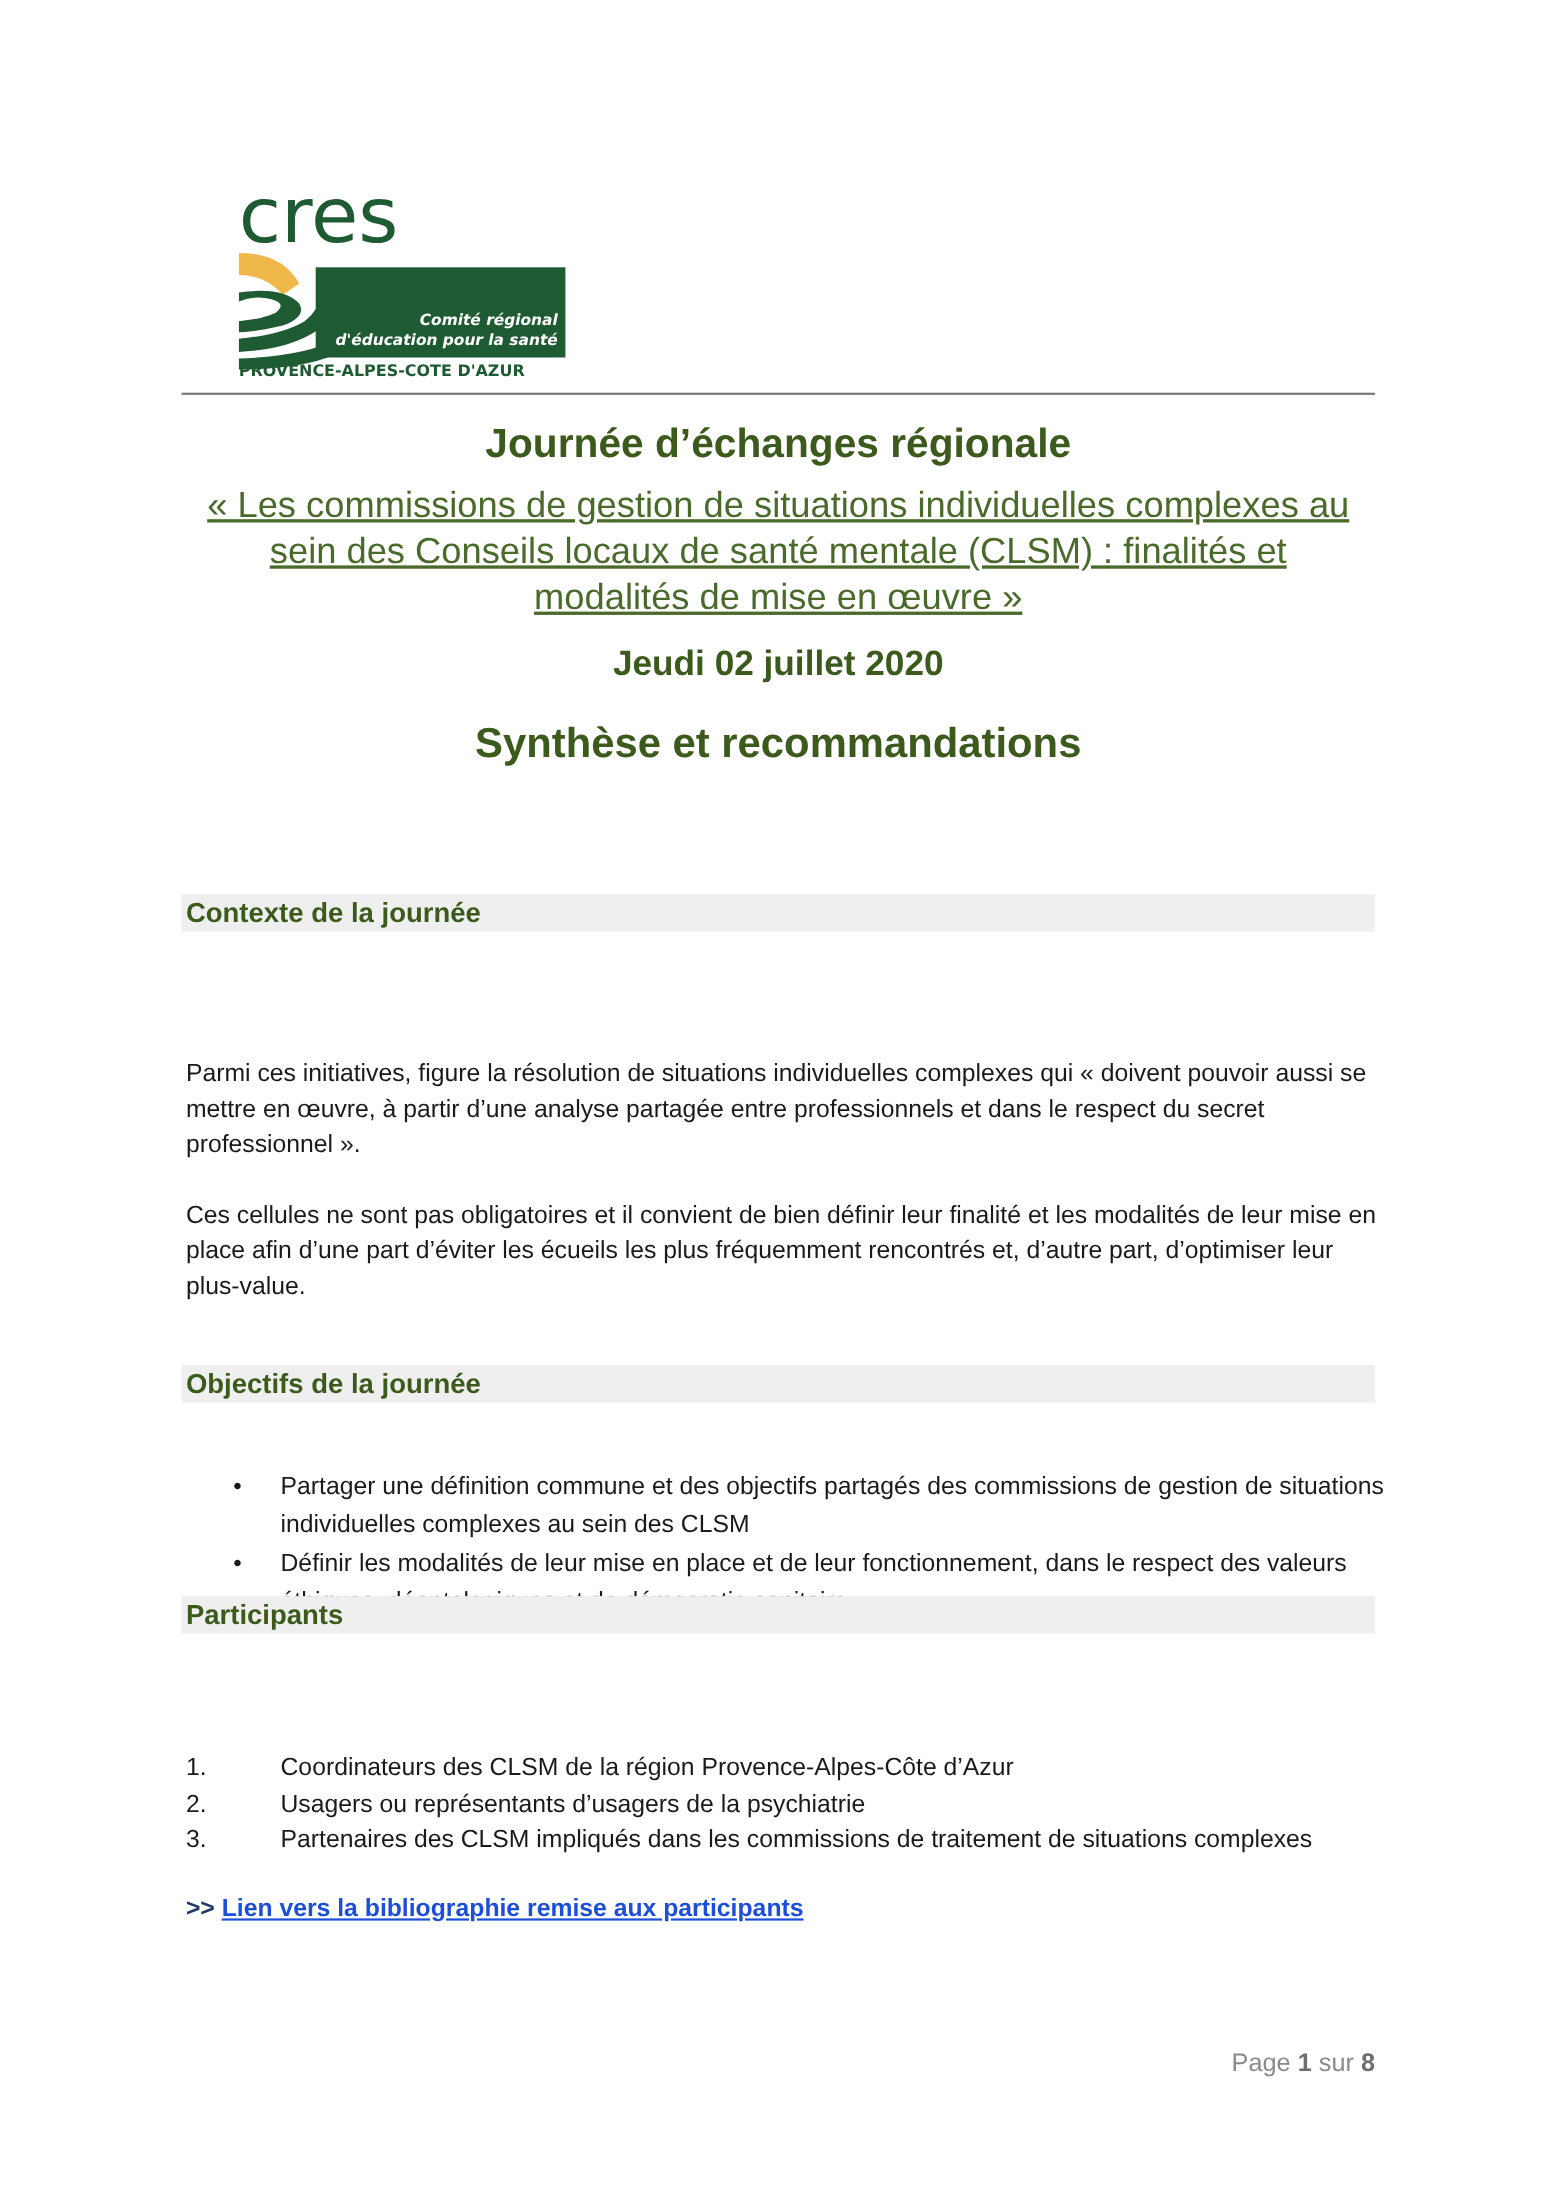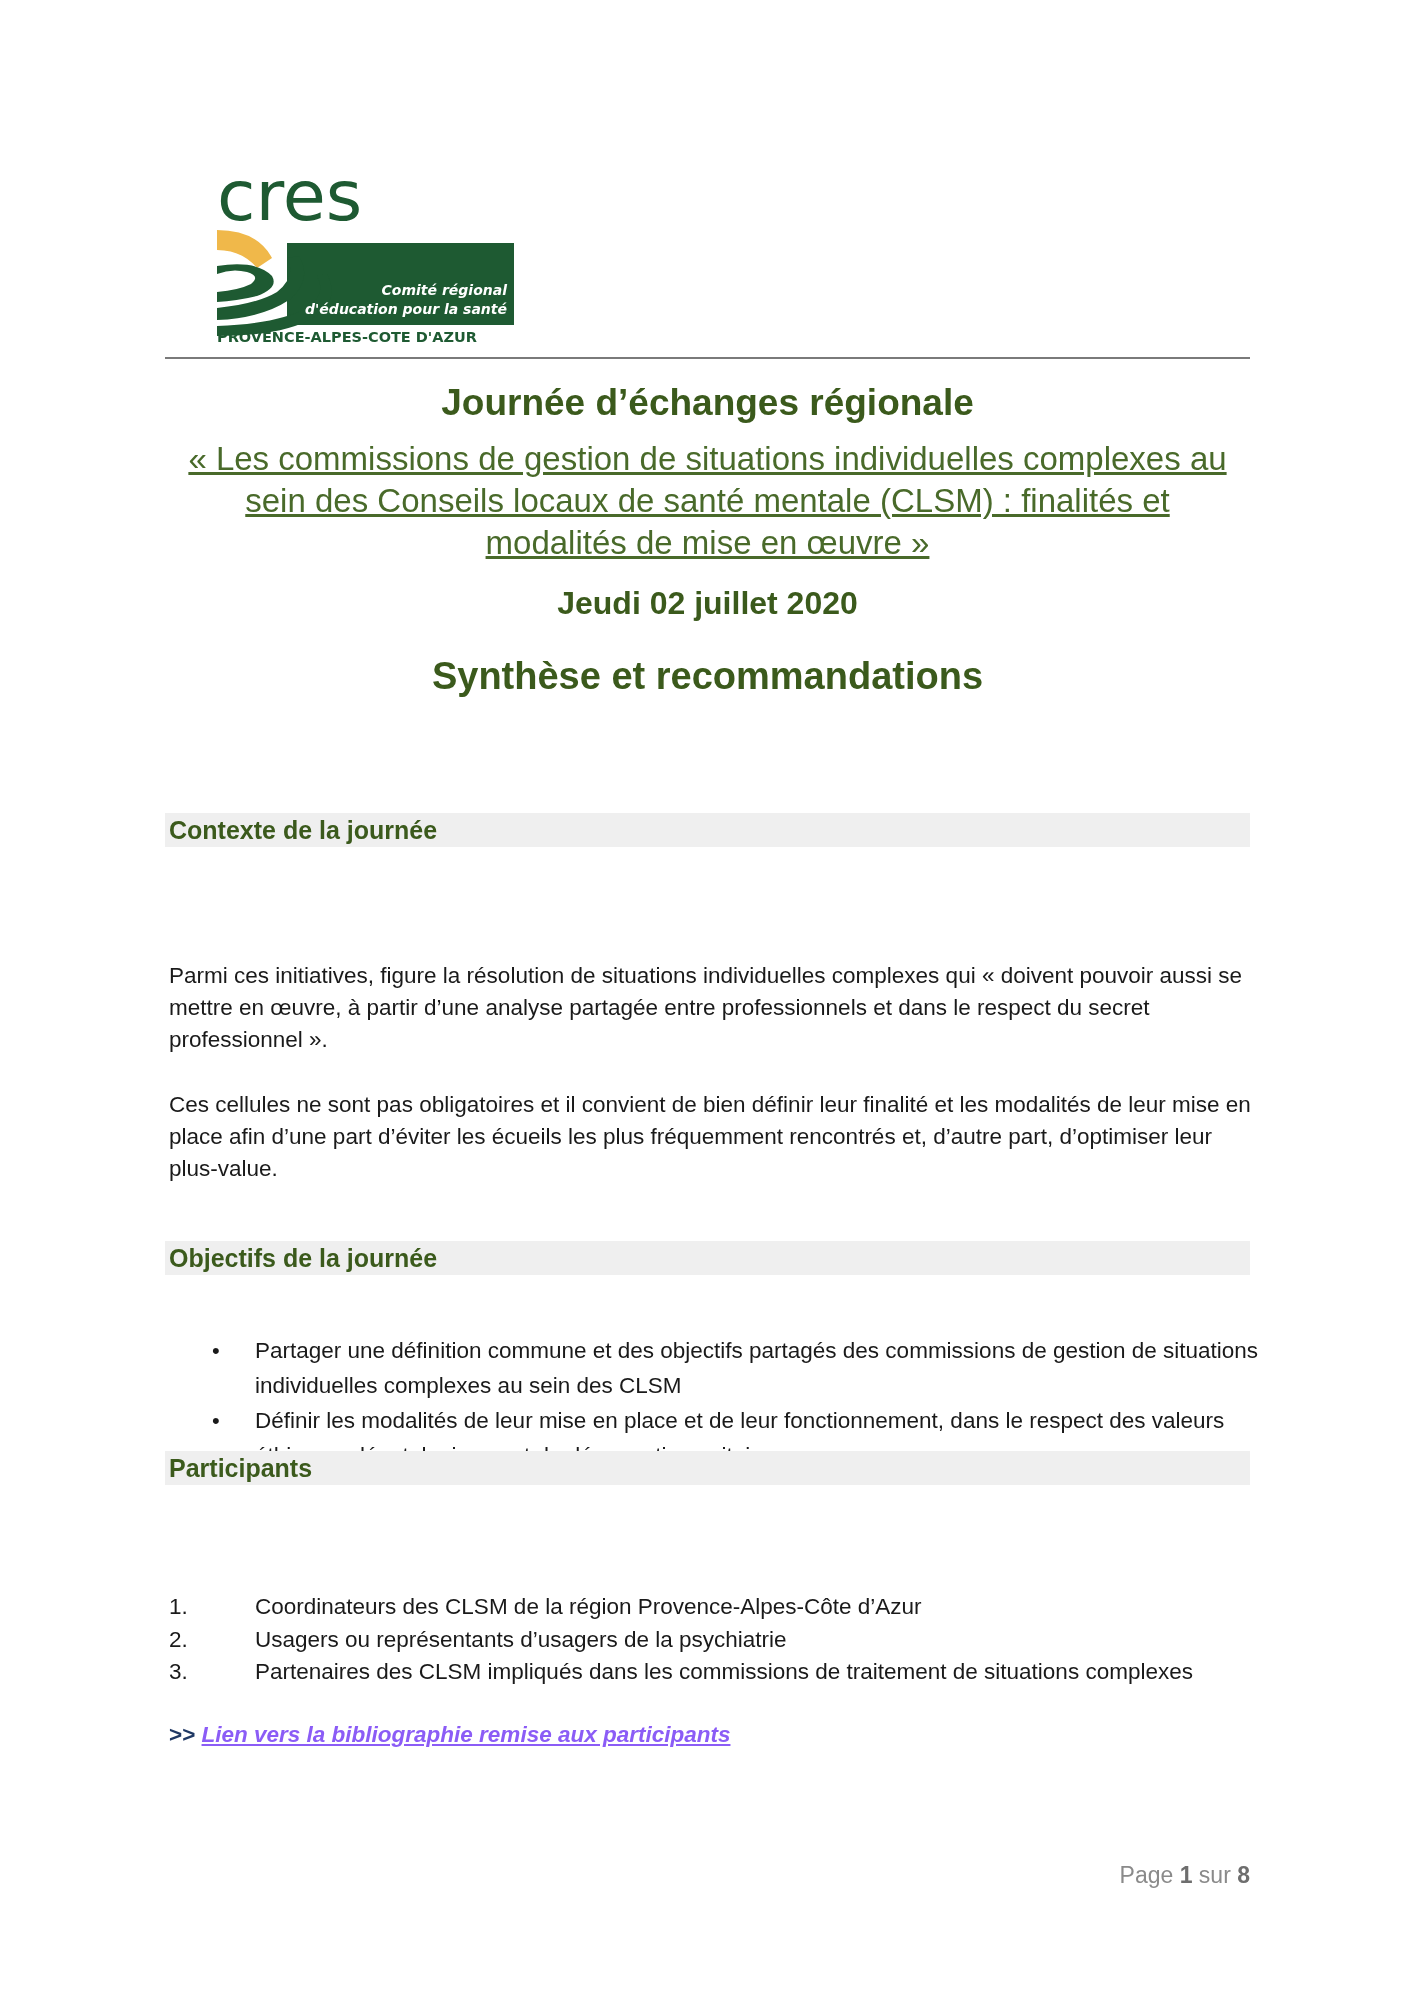--- a/index.html
+++ b/index.html
@@ -28,21 +28,21 @@
 
     .bullets { position: absolute; left: 169px; width: 1090px; margin: 0; padding: 0; list-style: none; font-size: 22.5px; line-height: 35px; }
     .bullets li { position: relative; padding-left: 86px; }
     .bullets .dot { position: absolute; left: 43px; top: 0; font-size: 22px; }
 
     .numbers { position: absolute; left: 169px; width: 1100px; margin: 0; padding: 0; list-style: none; font-size: 22.5px; line-height: 32.5px; }
     .numbers li { position: relative; padding-left: 86px; }
     .numbers .num { position: absolute; left: 0; top: 0; }
 
     .link-line { position: absolute; left: 169px; top: 1722px; font-size: 22.5px; font-weight: bold; color: #1f3864; }
-    .link-line a { color: #8b5cf6; text-decoration: underline; font-style: italic; }
+    .link-line a { color: #1d4ed8; text-decoration: underline; }
 
     .footer { position: absolute; right: 165px; top: 1862px; font-size: 23px; color: #8a8a8a; }
     .footer b { color: #6e6e6e; }
   </style>
 </head>
 <body>
 
 <div class="page">
 
   <div class="logo">

